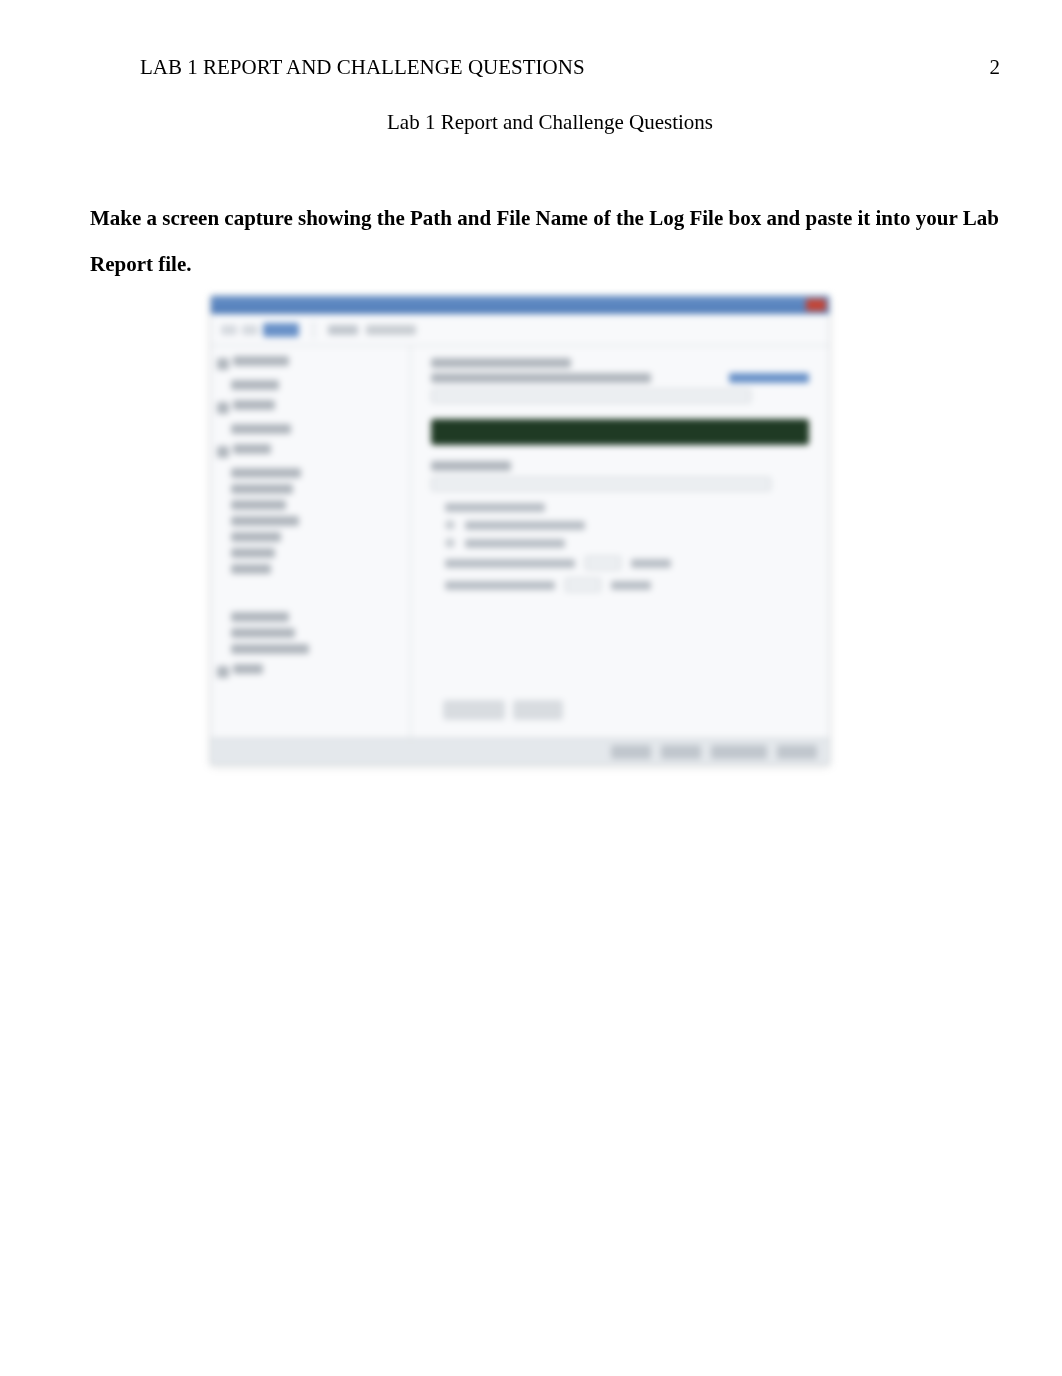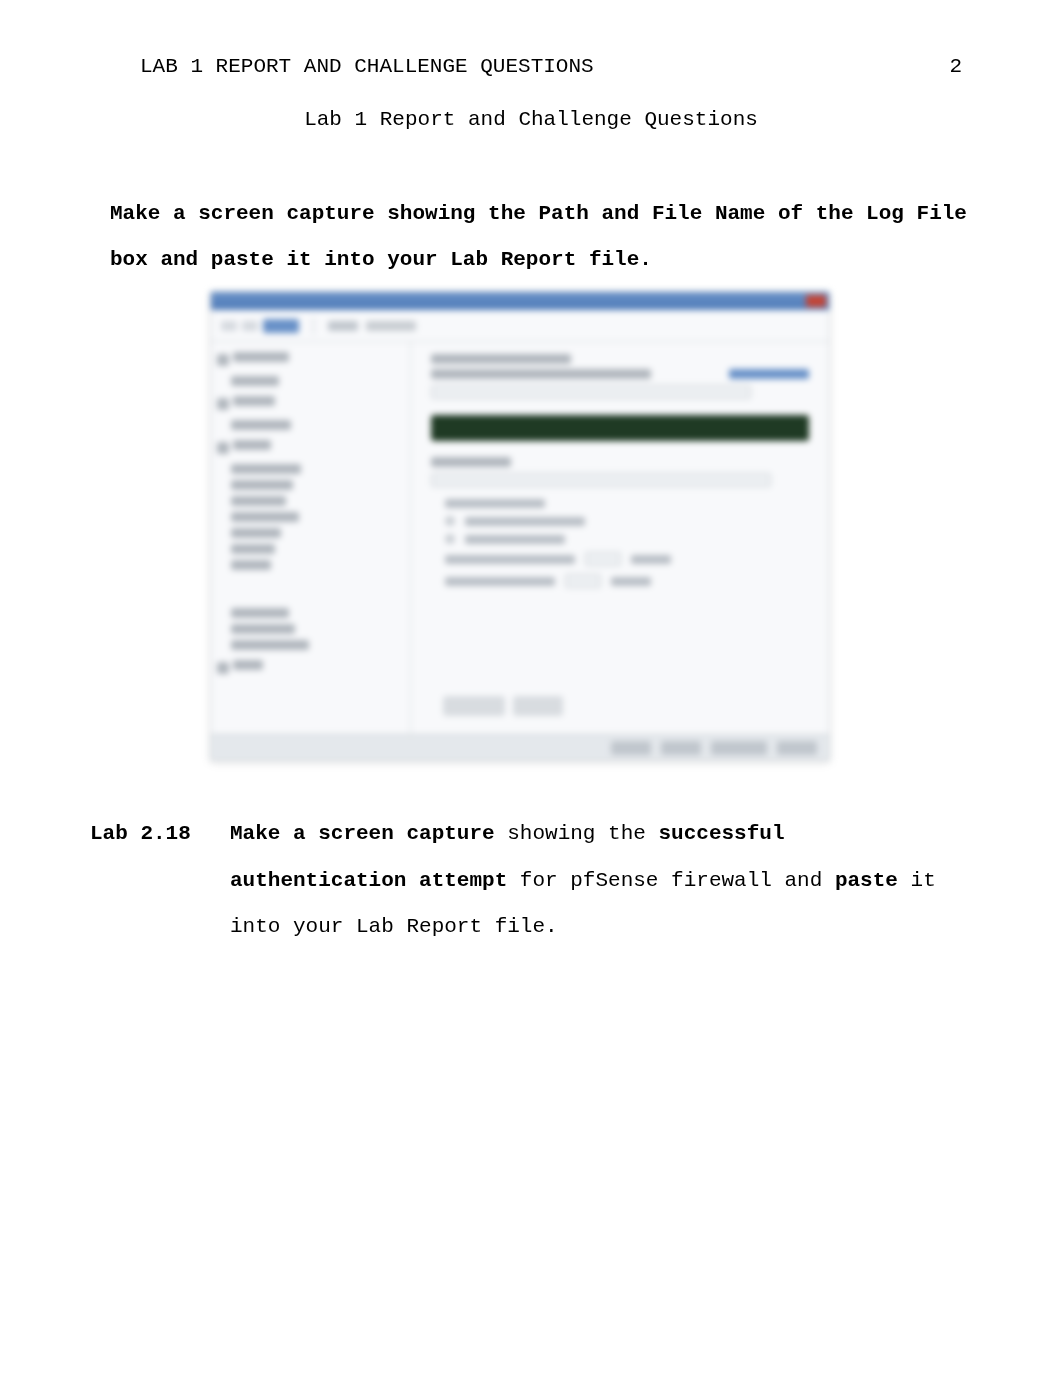--- a/index.html
+++ b/index.html
@@ -9,23 +9,22 @@
     }
     body {
       width: 1062px;
       height: 1376px;
       background: #ffffff;
       font-family: "Times New Roman", Times, serif;
       color: #000000;
       position: relative;
     }
     .page {
-      padding: 55px 90px 0 90px;
+      padding: 55px 52px 0 90px;
       position: relative;
-      font-family: Liberation Mono, monospace;
     }
     .running-header {
       display: flex;
       justify-content: space-between;
       font-size: 21px;
       margin-bottom: 30px;
     }
     .running-header-left {
       padding-left: 50px;
     }
@@ -42,21 +41,20 @@
       font-size: 21px;
       line-height: 2.2;
       margin-bottom: 8px;
     }
     .lab-label {
       flex: 0 0 120px;
       font-weight: bold;
     }
     .lab-body {
       flex: 1;
-      margin-left: 20px;
     }
     .lab-body .bold {
       font-weight: bold;
     }
     .screenshot-wrap {
       margin-left: 120px;
       margin-top: 4px;
       margin-bottom: 50px;
     }
     .dialog {
@@ -381,20 +379,14 @@
       </div>
       <div class="bottom-bar">
         <div class="bb-btn"></div>
         <div class="bb-btn"></div>
         <div class="bb-btn w"></div>
         <div class="bb-btn"></div>
       </div>
     </div>
   </div>
 
-  <div class="lab-item">
-    <div class="lab-label">Lab 2.18</div>
-    <div class="lab-body">
-      <span class="bold">Make a screen capture</span><span> showing the </span><span class="bold">successful authentication attempt</span><span> for pfSense firewall and </span><span class="bold">paste</span><span> it into your Lab Report file.</span>
-    </div>
-  </div>
 
 </div>
 
 </body></html>

